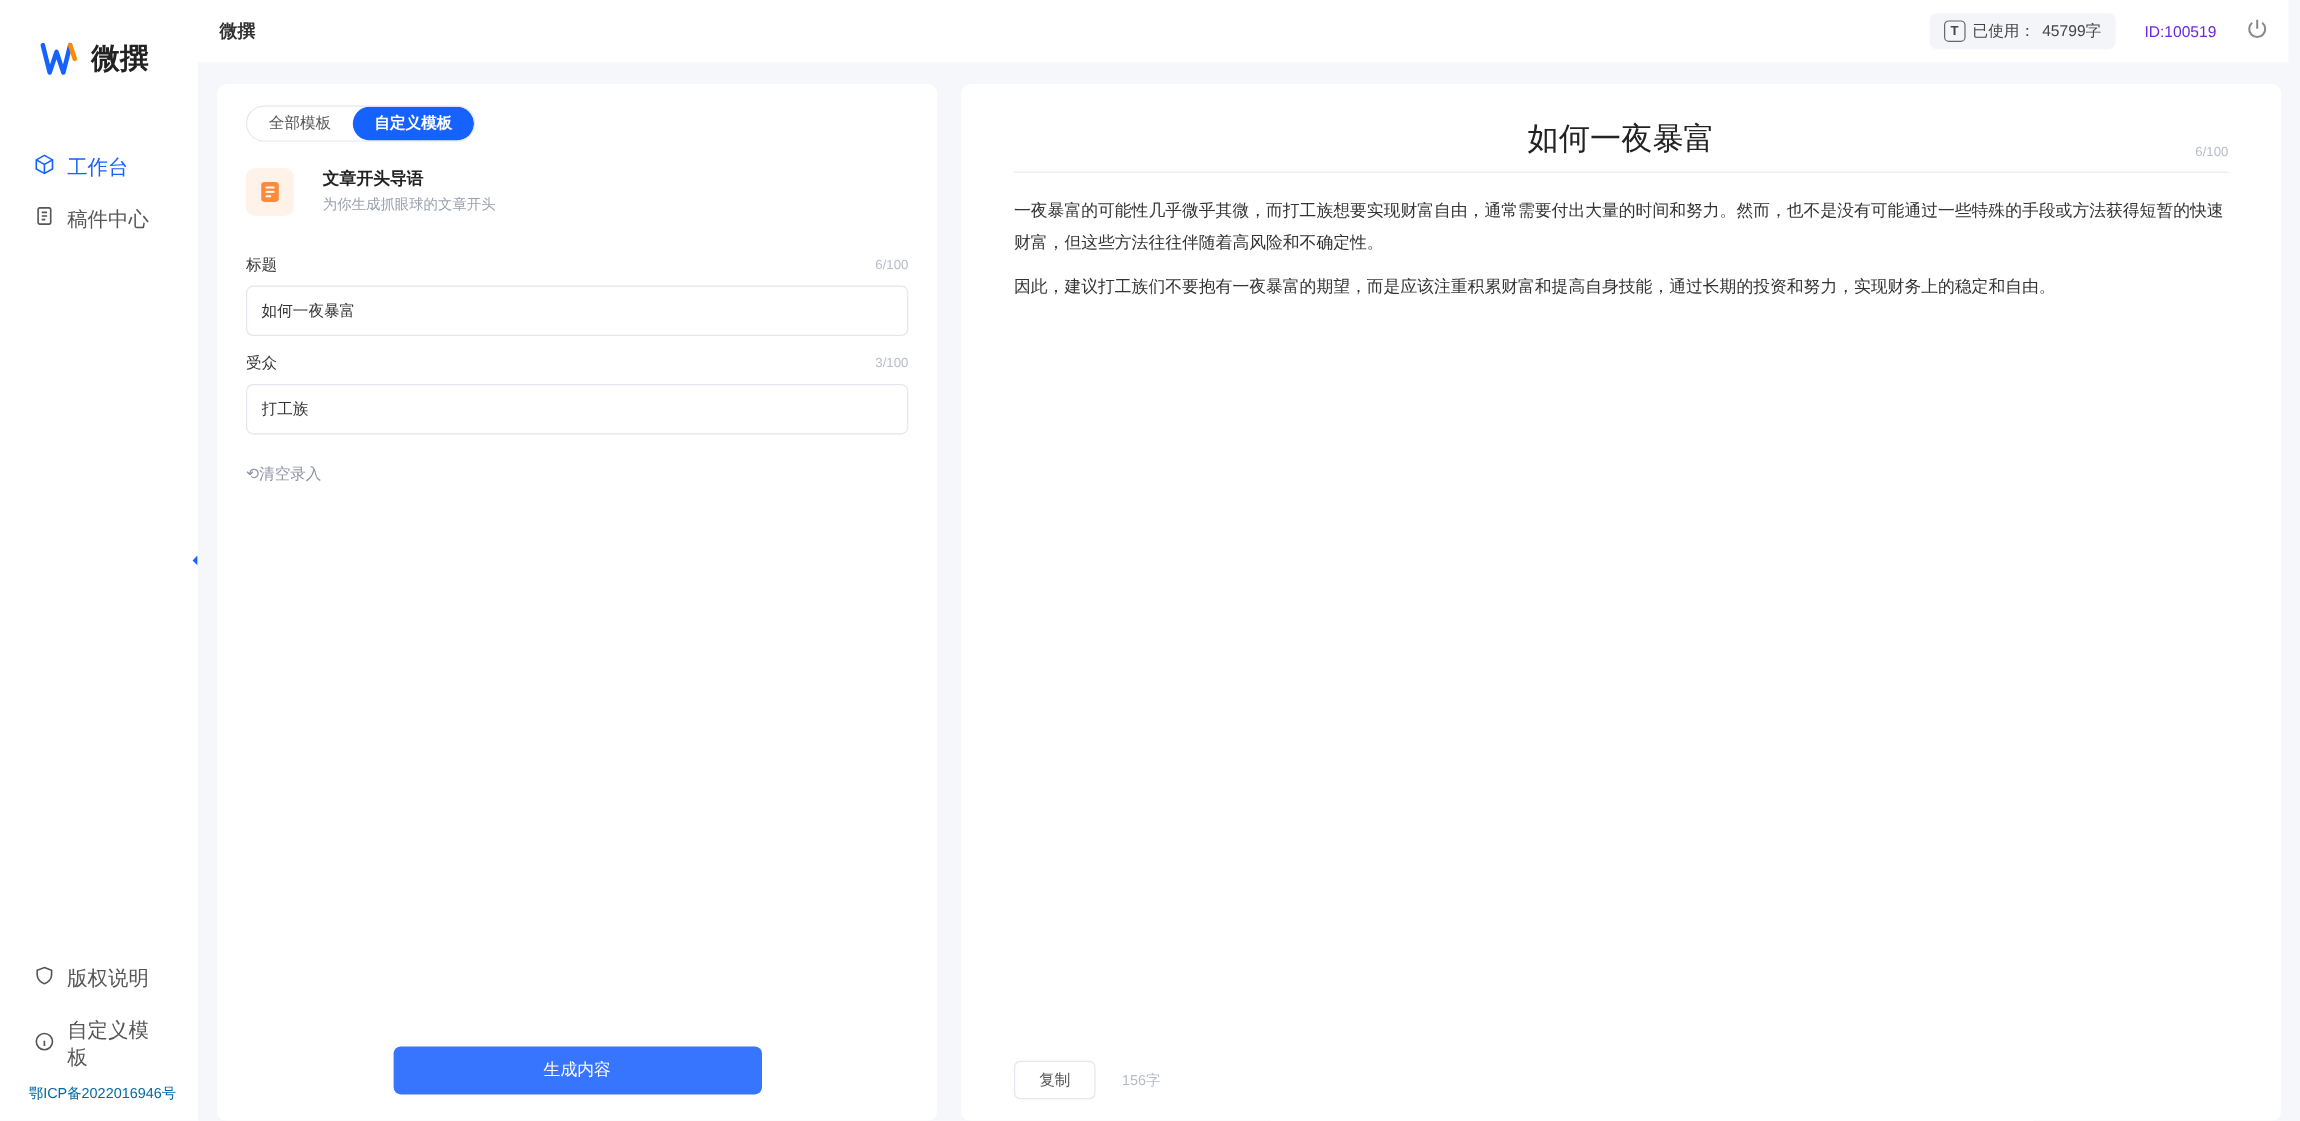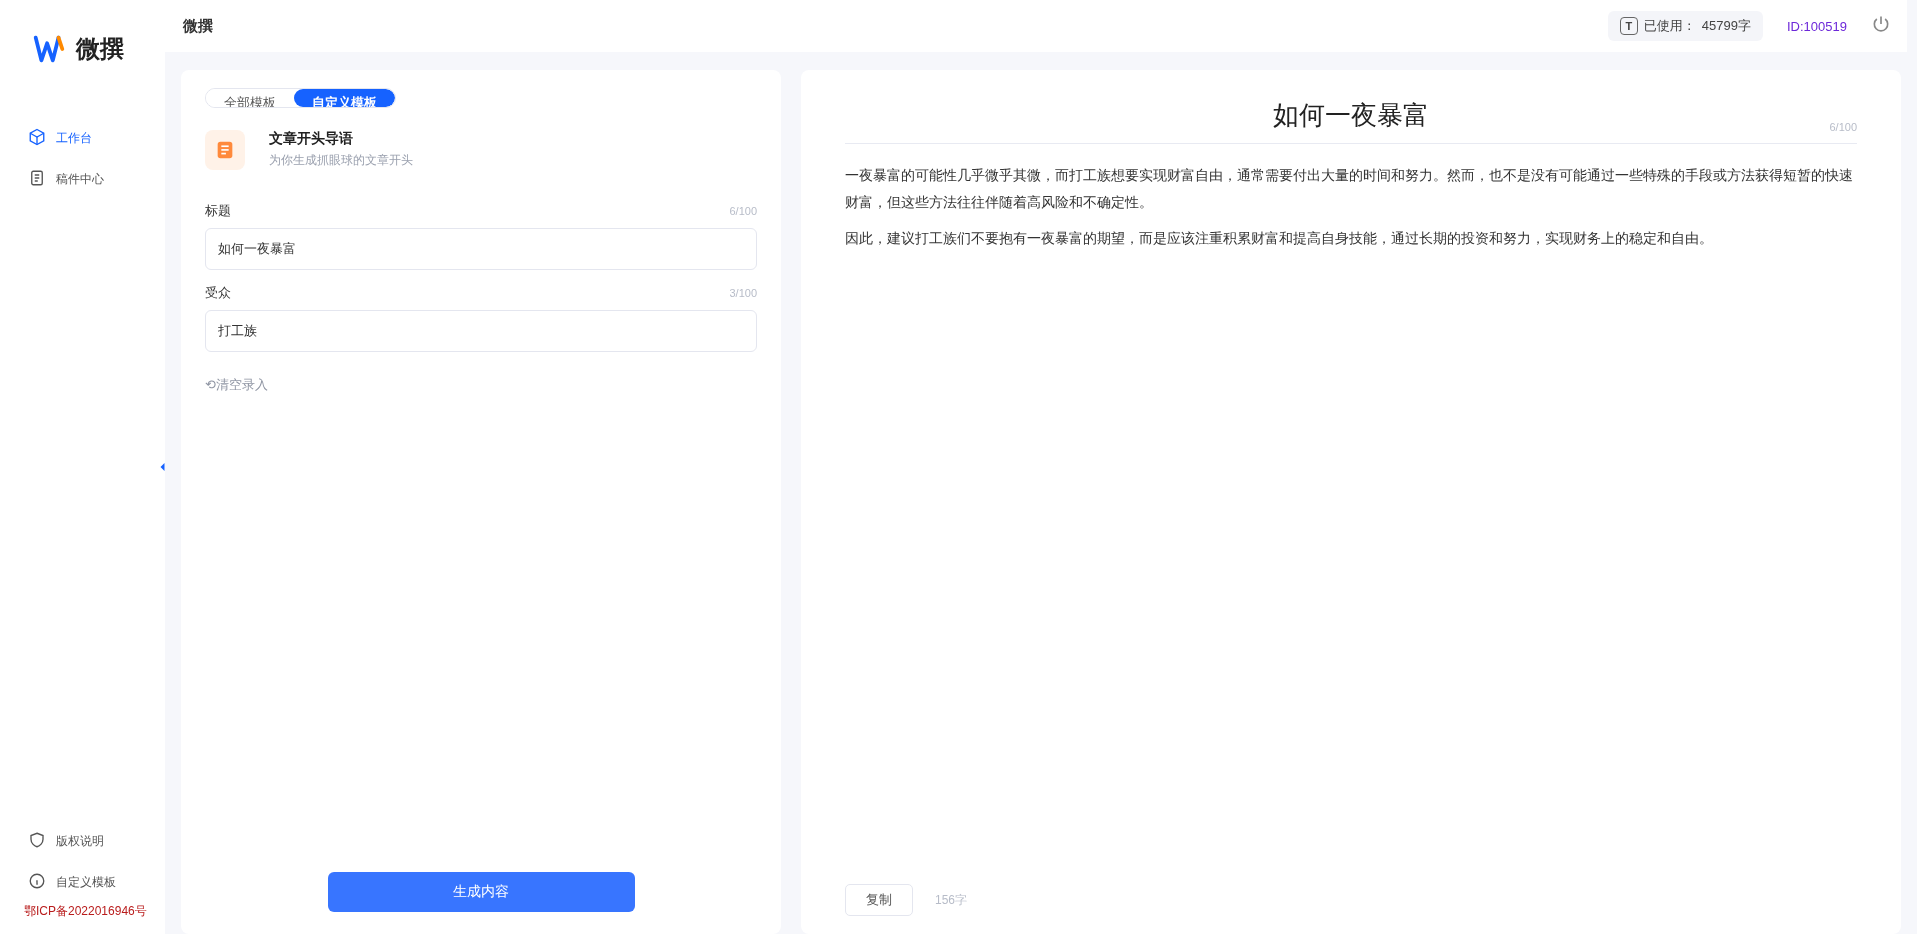--- a/index.html
+++ b/index.html
@@ -37,29 +37,29 @@
 .logo-text {
   font-size: 24px;
   font-weight: 700;
   color: #222;
 }
 .nav { flex: 1; }
 .nav-item {
   display: flex;
   align-items: center;
   padding: 10px 28px;
-  font-size: 12px;
+  font-size: 17px;
   color: #555;
   cursor: pointer;
   gap: 10px;
 }
 .nav-item.active { color: #1662ff; }
 .nav-item svg { width: 18px; height: 18px; }
 .sidebar-bottom { padding-bottom: 14px; }
-.icp { font-size: 12px; color: #b91c1c; padding-left: 24px; }
+.icp { font-size: 12px; color: #0369a1; padding-left: 24px; }
 
 .header {
   position: absolute;
   left: 165px;
   top: 0;
   right: 10px;
   height: 52px;
   background: #fff;
   display: flex;
   align-items: center;
@@ -106,21 +106,21 @@
   padding: 18px 24px 18px 24px;
   display: flex;
   flex-direction: column;
   position: relative;
 }
 .tabs {
   display: inline-flex;
   border: 1px solid #e4e6ef;
   border-radius: 16px;
   overflow: hidden;
-  height: 20px;
+  height: 30px;
   width: fit-content;
 }
 .tab {
   padding: 0 18px;
   font-size: 13px;
   line-height: 28px;
   color: #555;
   cursor: pointer;
   background: #fff;
 }

